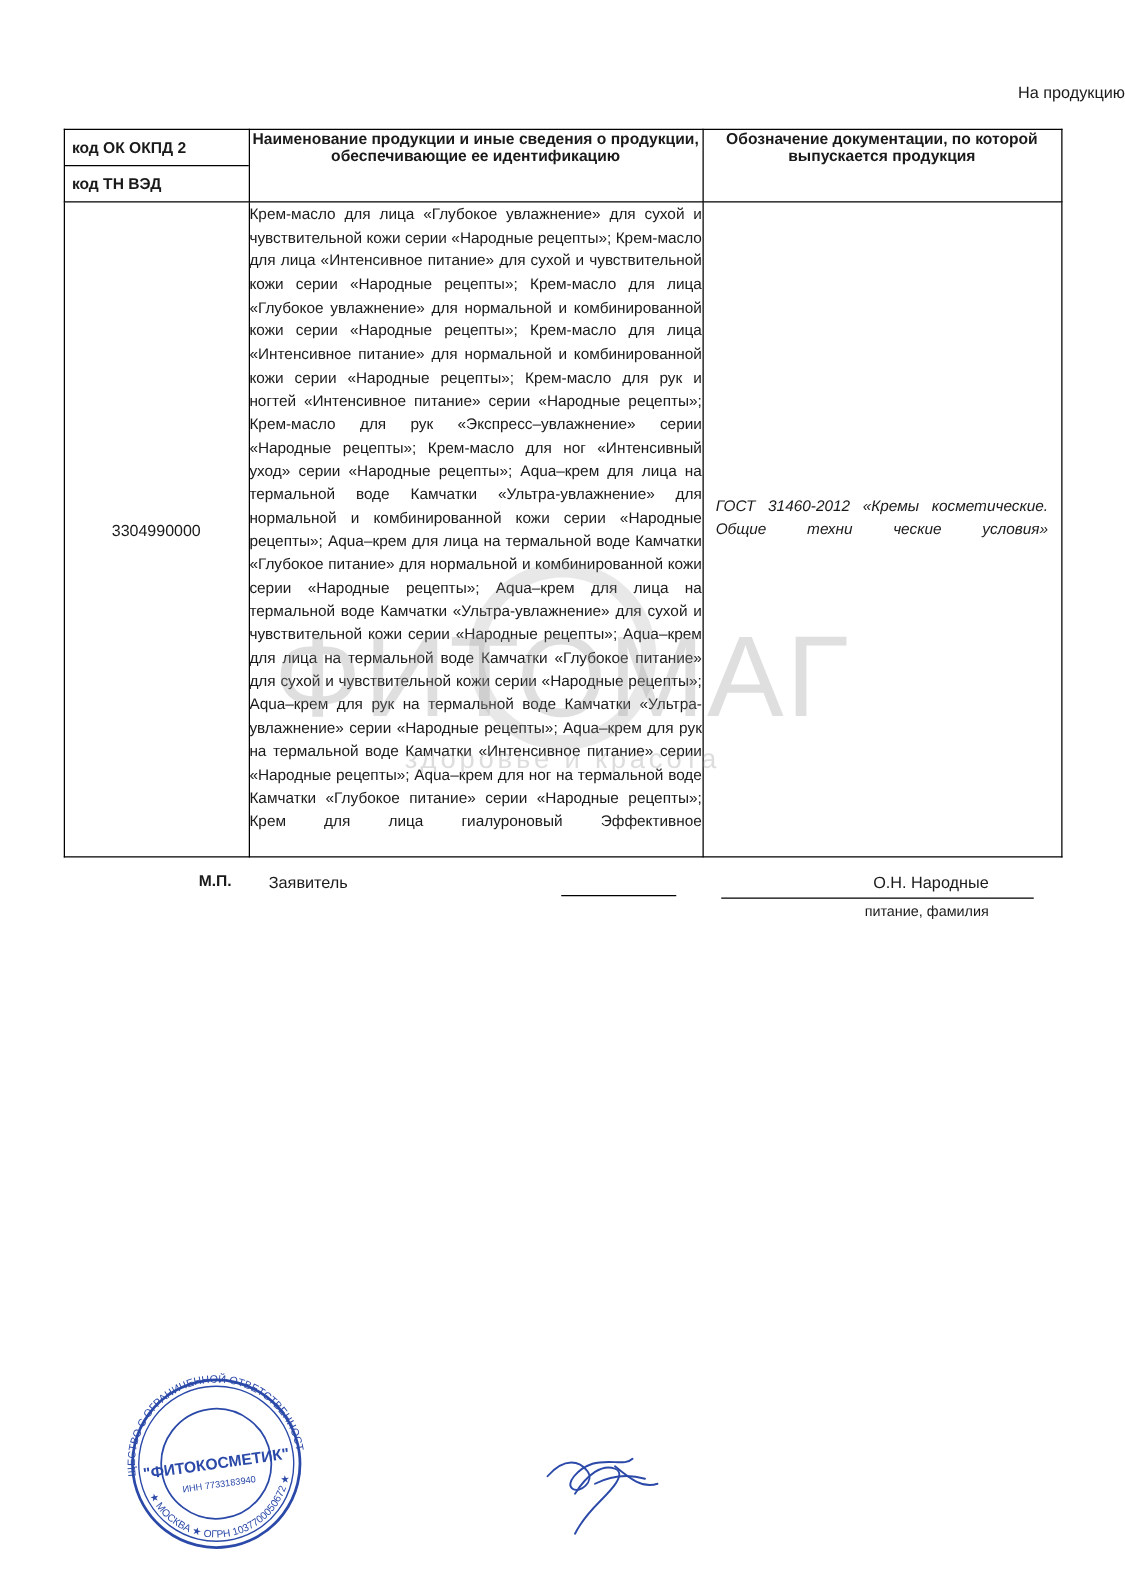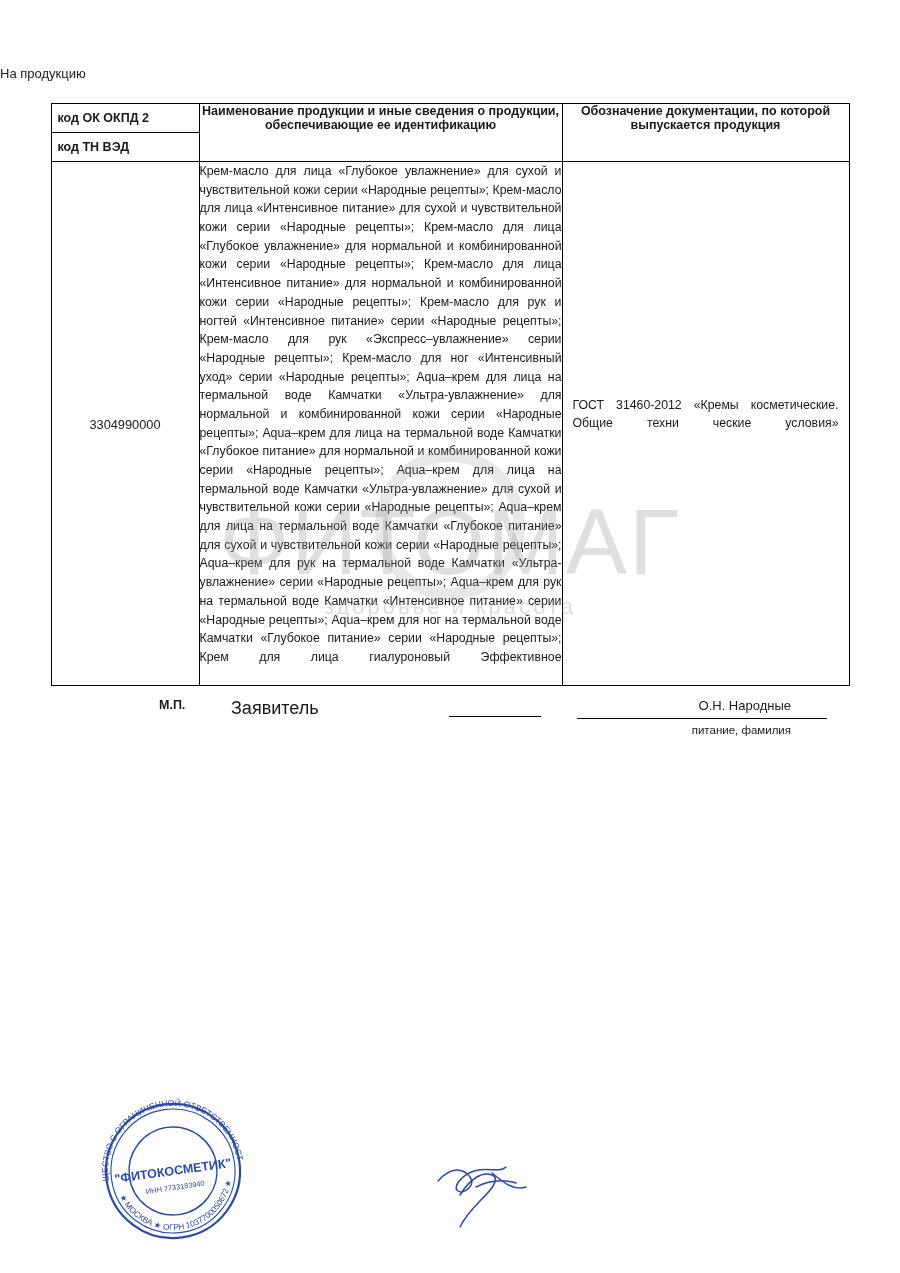--- a/index.html
+++ b/index.html
@@ -27,21 +27,21 @@
   }
   .head .line {
     font-weight: bold;
     font-size: 13.5px;
     letter-spacing: 0.2px;
     margin-bottom: 26px;
   }
   .head .line.l2 { margin-bottom: 26px; }
   .head .line.l3 { margin-bottom: 0; }
   .subject {
-    text-align: left;
+    text-align: right;
     font-size: 13px;
     margin-top: 40px;
     margin-bottom: 22px;
   }
   table.maintbl {
     width: 798px;
     margin: 0 auto;
     border-collapse: collapse;
     table-layout: fixed;
   }
@@ -99,20 +99,21 @@
     padding: 8px 10px;
     position: relative;
   }
   .doccell span.doctext {
     position: absolute;
     top: 50%;
     left: 10px; right: 10px;
     transform: translateY(-50%);
     display: block;
     text-align: justify;
+    font-style: italic;
   }
   .doccell span.doctext::after {
     content: "";
     display: inline-block;
     width: 100%;
   }
   
   .just-all { text-align: justify; }
   .just-all::after { content: ""; display: inline-block; width: 100%; }
 
@@ -126,23 +127,23 @@
   }
   .footer .mp {
     position: absolute;
     left: 108px;
     top: 12px;
     font-weight: bold;
     font-size: 12.5px;
   }
   .footer .applicant {
     position: absolute;
-    left: 180px;
+    left: 164px;
     top: 12px;
-    font-size: 18px;
+    font-size: 13px;
   }
   .footer .sigline {
     position: absolute;
     left: 398px;
     top: 30px;
     width: 92px;
     border-bottom: 1px solid #000;
     height: 1px;
   }
   .footer .nameval {

